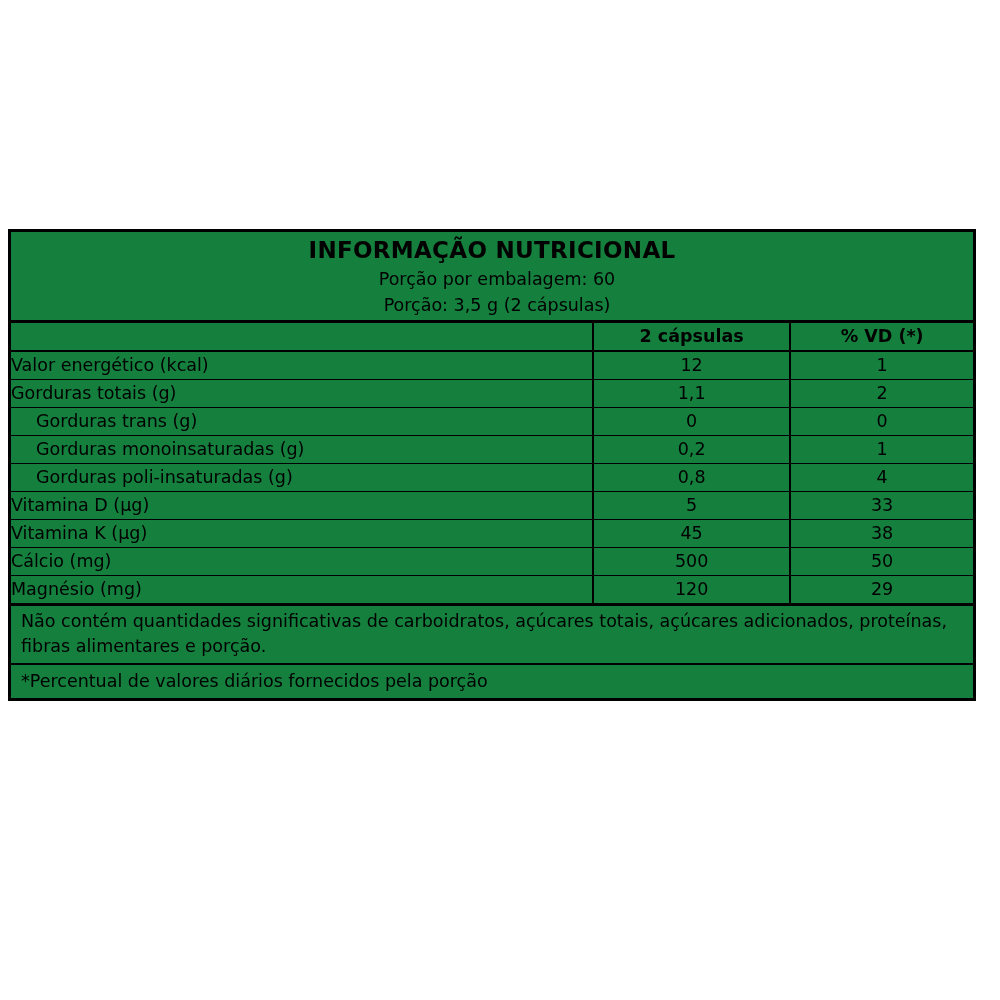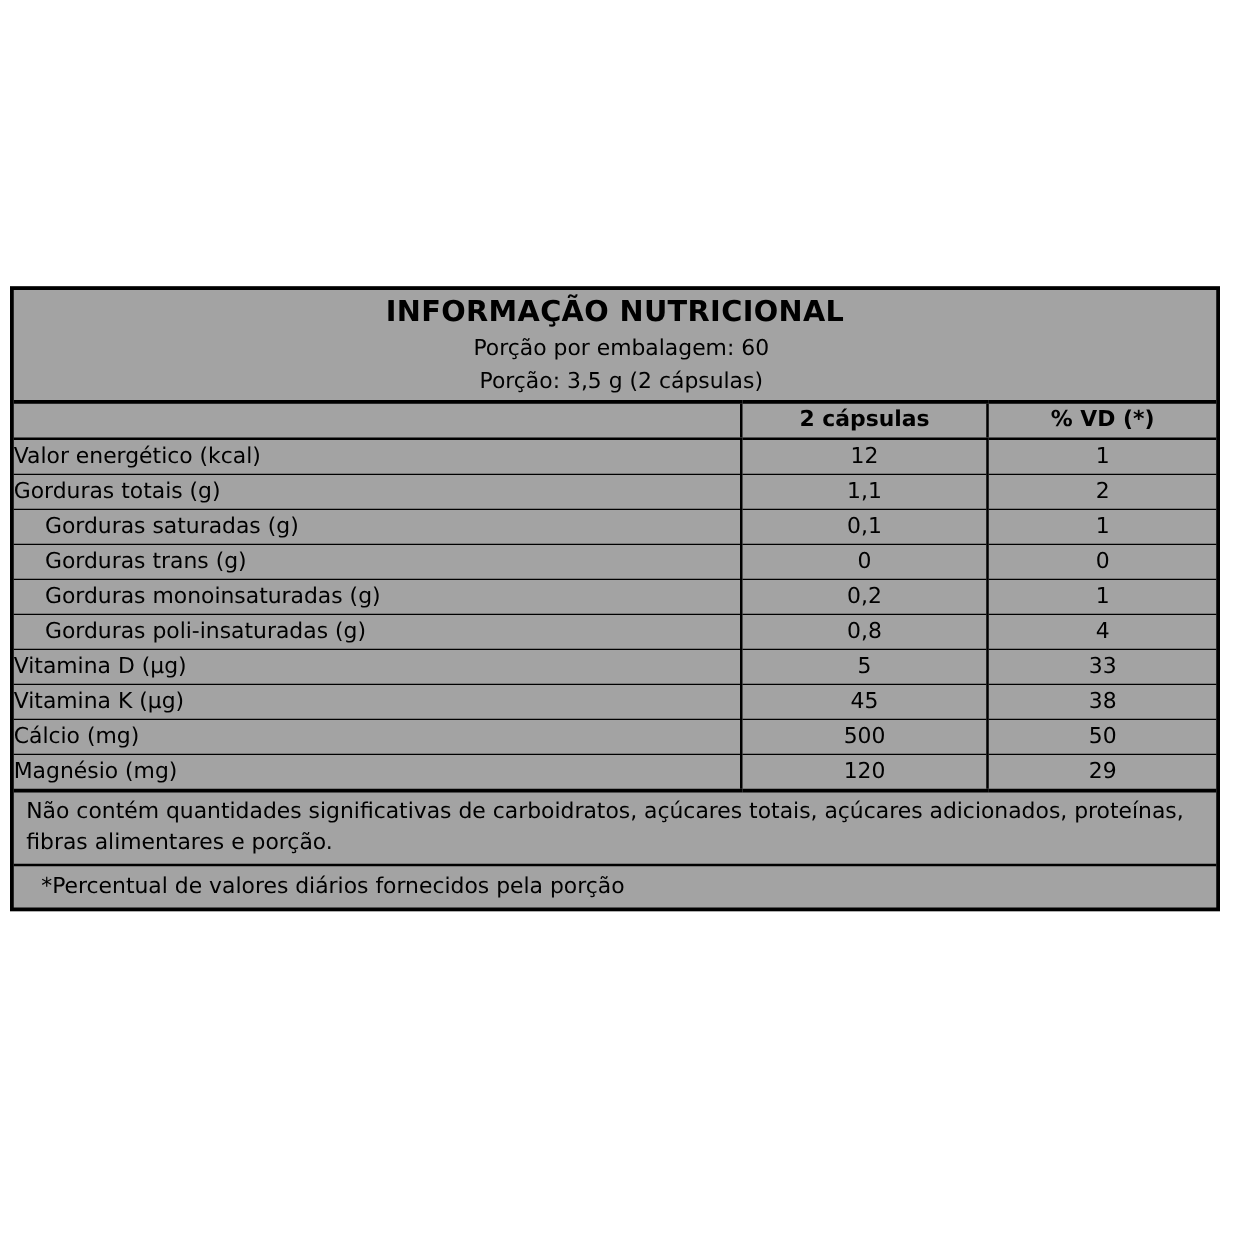--- a/index.html
+++ b/index.html
@@ -12,21 +12,21 @@
     color: #000000;
   }
 
   #panel {
     position: absolute;
     left: 8px;
     top: 229px;
     width: 968px;
     border: 3px solid #000000;
     box-sizing: border-box;
-    background: #a3a3a3;
+    background: #15803d;
   }
 
   .title {
     text-align: center;
     font-size: 23px;
     font-weight: bold;
     letter-spacing: 0.3px;
     padding: 5px 0 4px 0;
     line-height: 1.15;
   }
@@ -104,21 +104,20 @@
 
   .note-block {
     padding: 3px 10px 4px 10px;
     border-bottom: 2.5px solid #000000;
   }
 
   .note-block div { padding: 1px 0; }
 
   .note-star {
     padding: 5px 10px 6px 10px;
-    margin-left: 12px;
   }
 </style>
 </head>
 <body>
 
 <div id="panel">
 
   <div class="title">INFORMAÇÃO NUTRICIONAL</div>
 
   <div class="portion-block">
@@ -144,25 +143,20 @@
           <td class="name">Valor energético (kcal)</td>
           <td class="amt">12</td>
           <td class="vd">1</td>
         </tr>
         <tr>
           <td class="name">Gorduras totais (g)</td>
           <td class="amt">1,1</td>
           <td class="vd">2</td>
         </tr>
         <tr>
-          <td class="name indent">Gorduras saturadas (g)</td>
-          <td class="amt">0,1</td>
-          <td class="vd">1</td>
-        </tr>
-        <tr>
           <td class="name indent">Gorduras trans (g)</td>
           <td class="amt">0</td>
           <td class="vd">0</td>
         </tr>
         <tr>
           <td class="name indent">Gorduras monoinsaturadas (g)</td>
           <td class="amt">0,2</td>
           <td class="vd">1</td>
         </tr>
         <tr>

